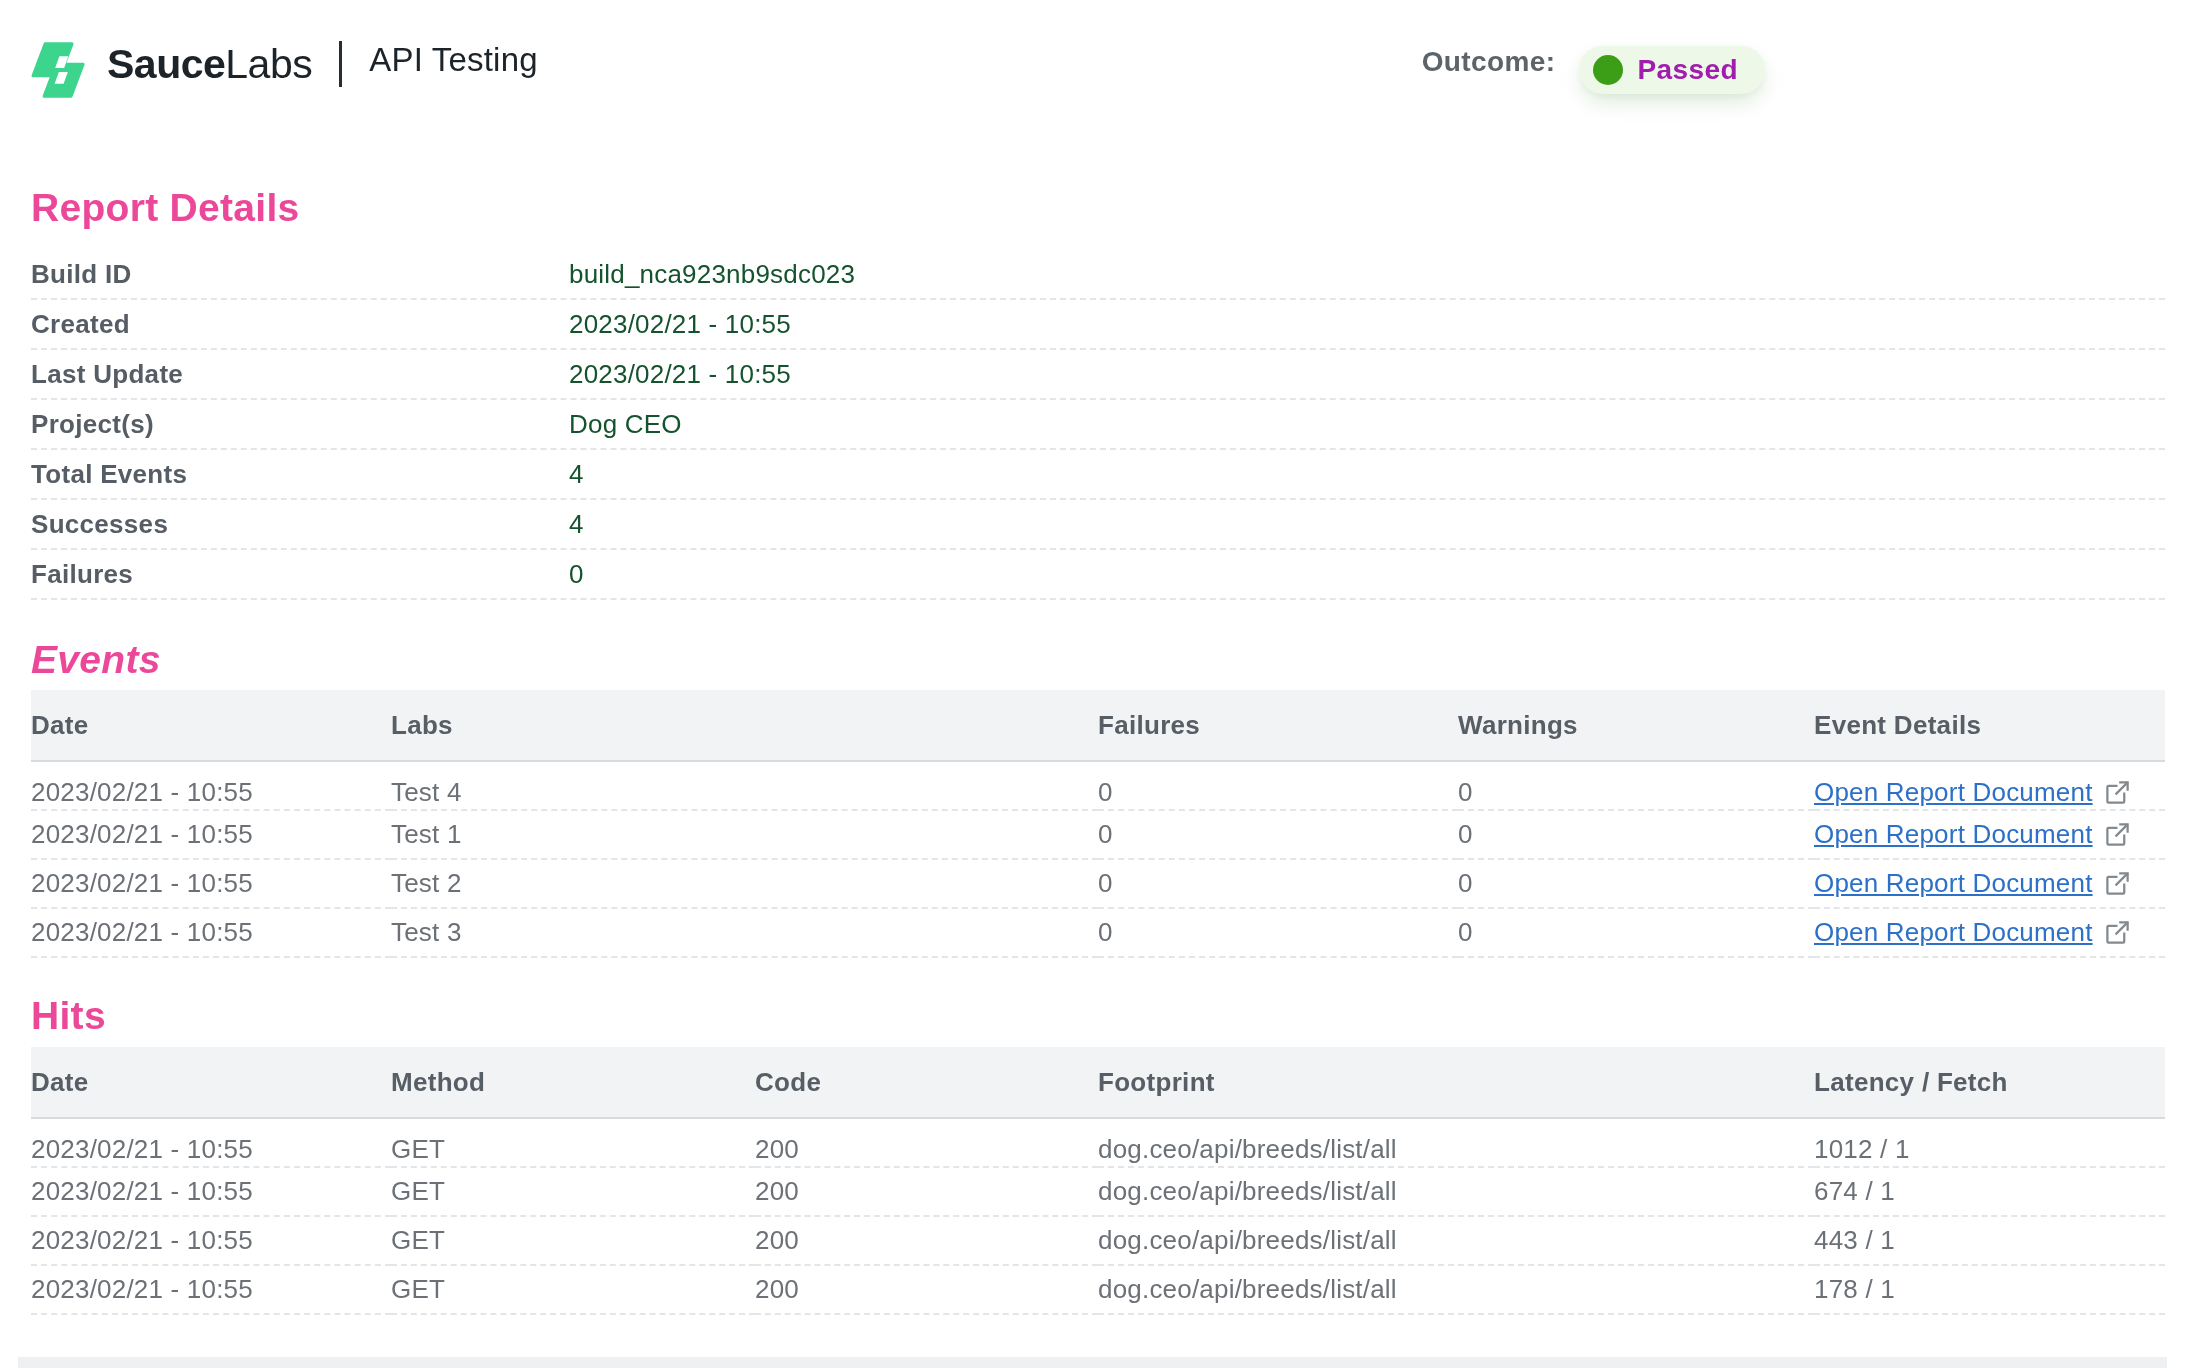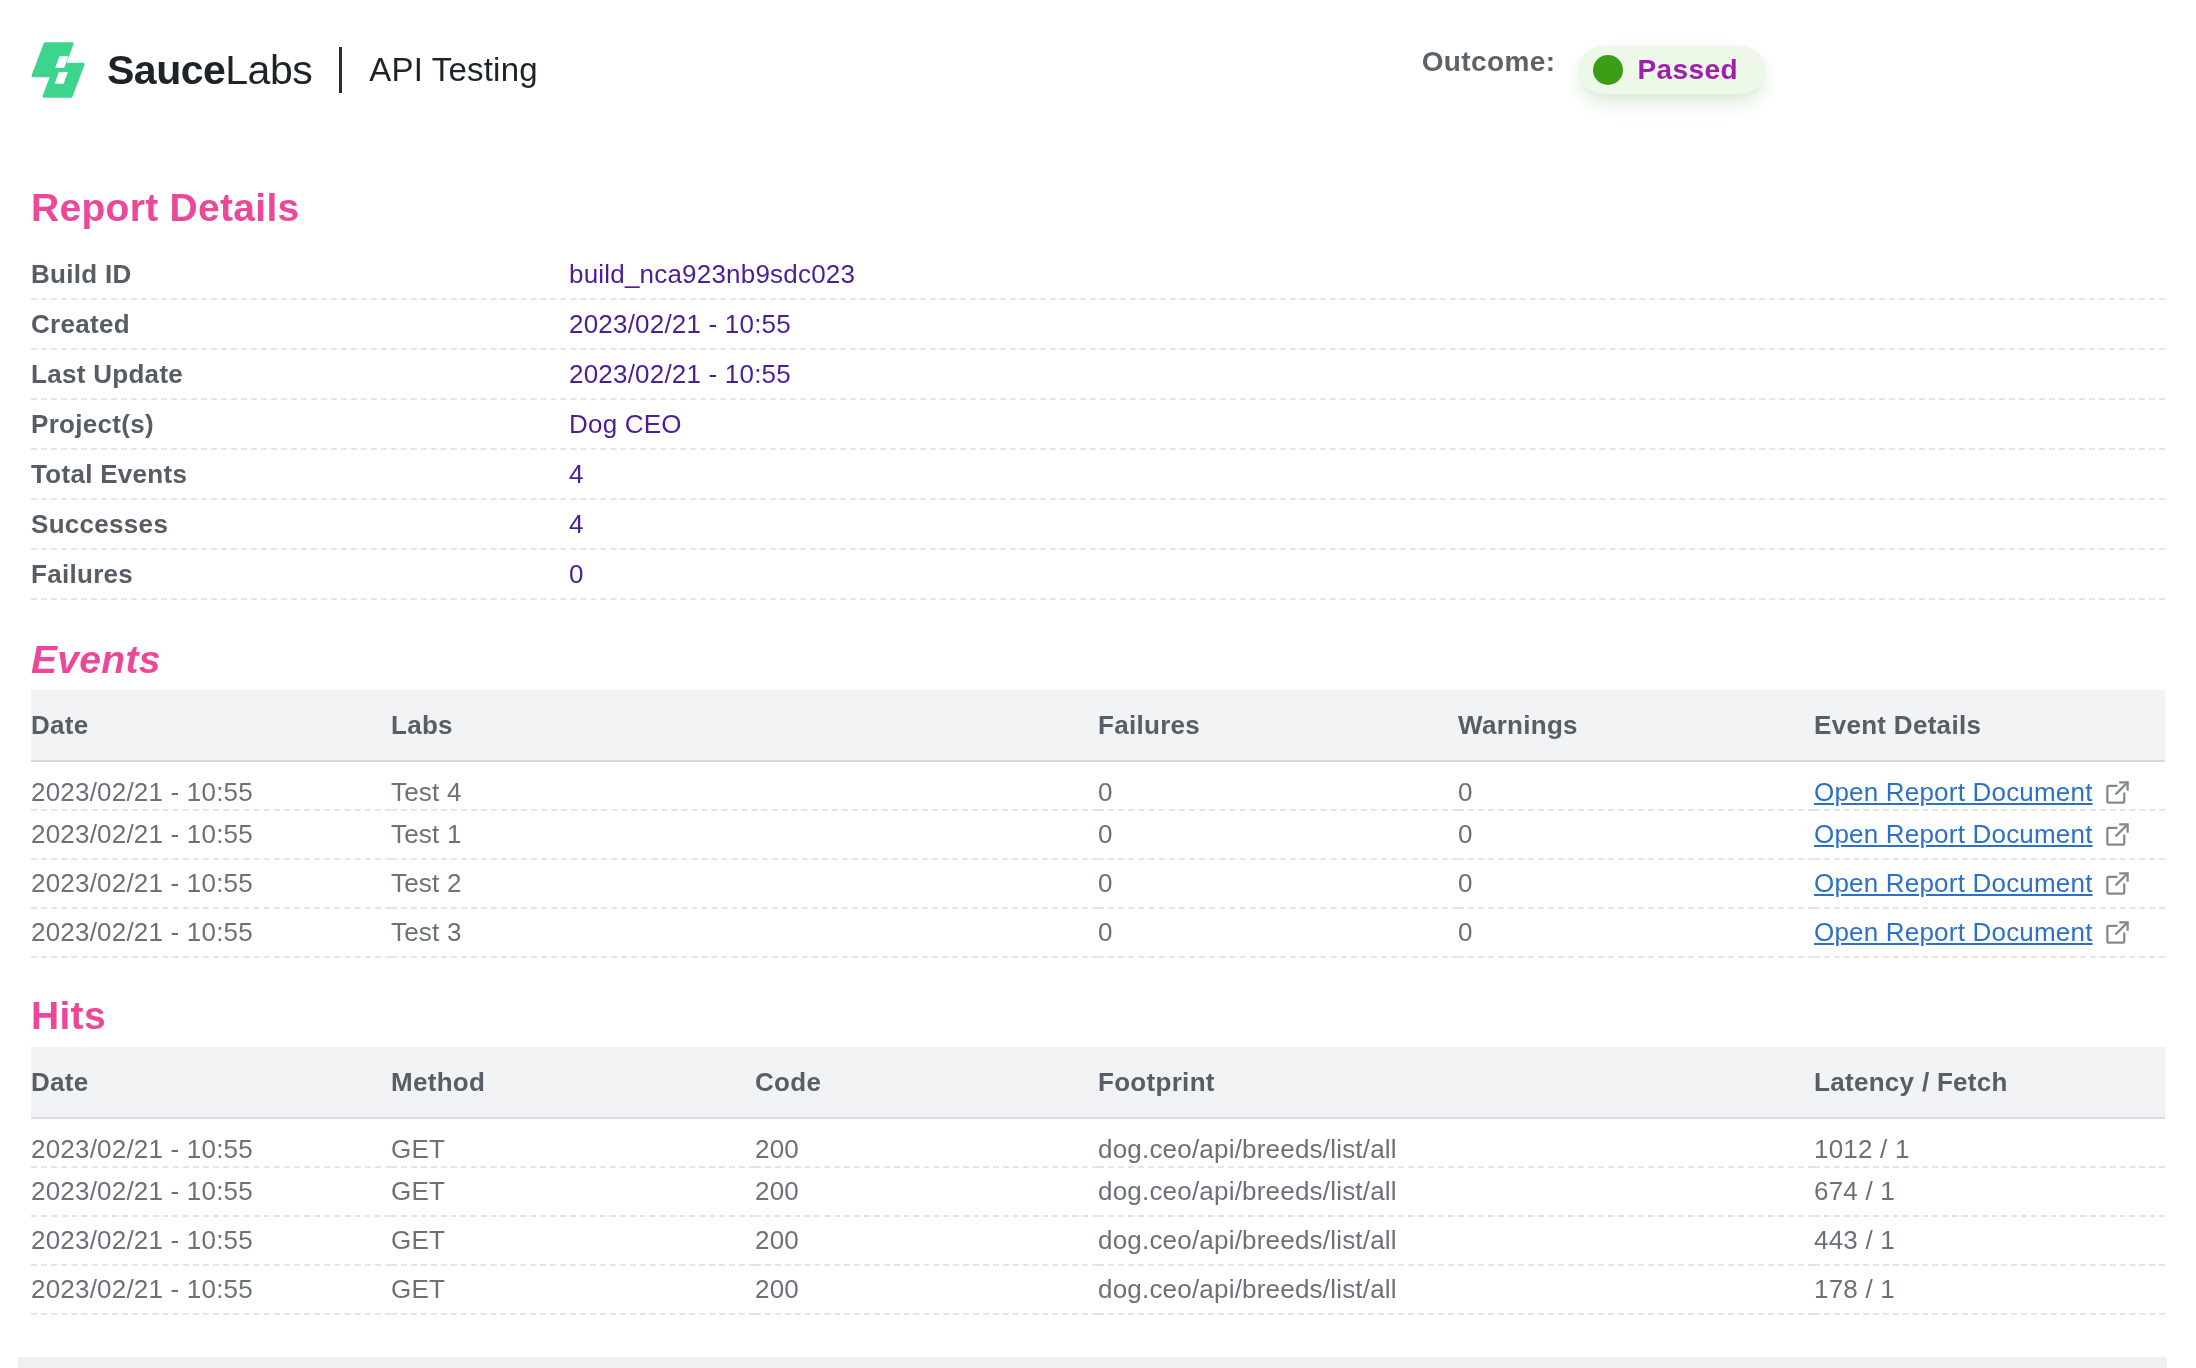--- a/index.html
+++ b/index.html
@@ -12,21 +12,21 @@
   }
   .page { padding: 0 31px; }
 
   
   .page-header {
     height: 140px;
     display: flex;
     align-items: center;
     justify-content: space-between;
   }
-  .brand { display: flex; align-items: center; }
+  .brand { display: flex; }
   .brand-logo { width: 61px; height: 58px; margin-right: 15px; }
   .brand-text {
     font-size: 41px; letter-spacing: -0.5px; color: #1C2329; white-space: nowrap;
   }
   .brand-text .bold { font-weight: 700; }
   .brand-text .light { font-weight: 400; }
   .brand-divider {
     width: 3px; height: 46px; background: #262D33; margin: 0 27px;
   }
   .product-name { font-size: 33px; font-weight: 400; color: #1C2329; letter-spacing: 0.2px; }
@@ -57,21 +57,21 @@
   
   .kv-row {
     height: 50px;
     display: flex; align-items: center;
     border-bottom: 2px dashed #E3E5E8;
   }
   .kv-label {
     width: 538px; flex: 0 0 538px;
     font-size: 26px; font-weight: 700; color: #565D65; letter-spacing: 0.3px;
   }
-  .kv-value { font-size: 26px; font-weight: 400; color: #4c1d95; letter-spacing: 0.2px; }
+  .kv-value { font-size: 26px; font-weight: 400; color: #14532d; letter-spacing: 0.2px; }
 
   
   table.data-table { width: 100%; border-collapse: collapse; table-layout: fixed; }
   thead tr { background: #F1F3F4; height: 71px; }
   thead th {
     text-align: left; vertical-align: middle;
     font-size: 26px; font-weight: 700; color: #575E66; letter-spacing: 0.3px;
     border-bottom: 2px solid #D8DBDE;
   }
   tbody td {

